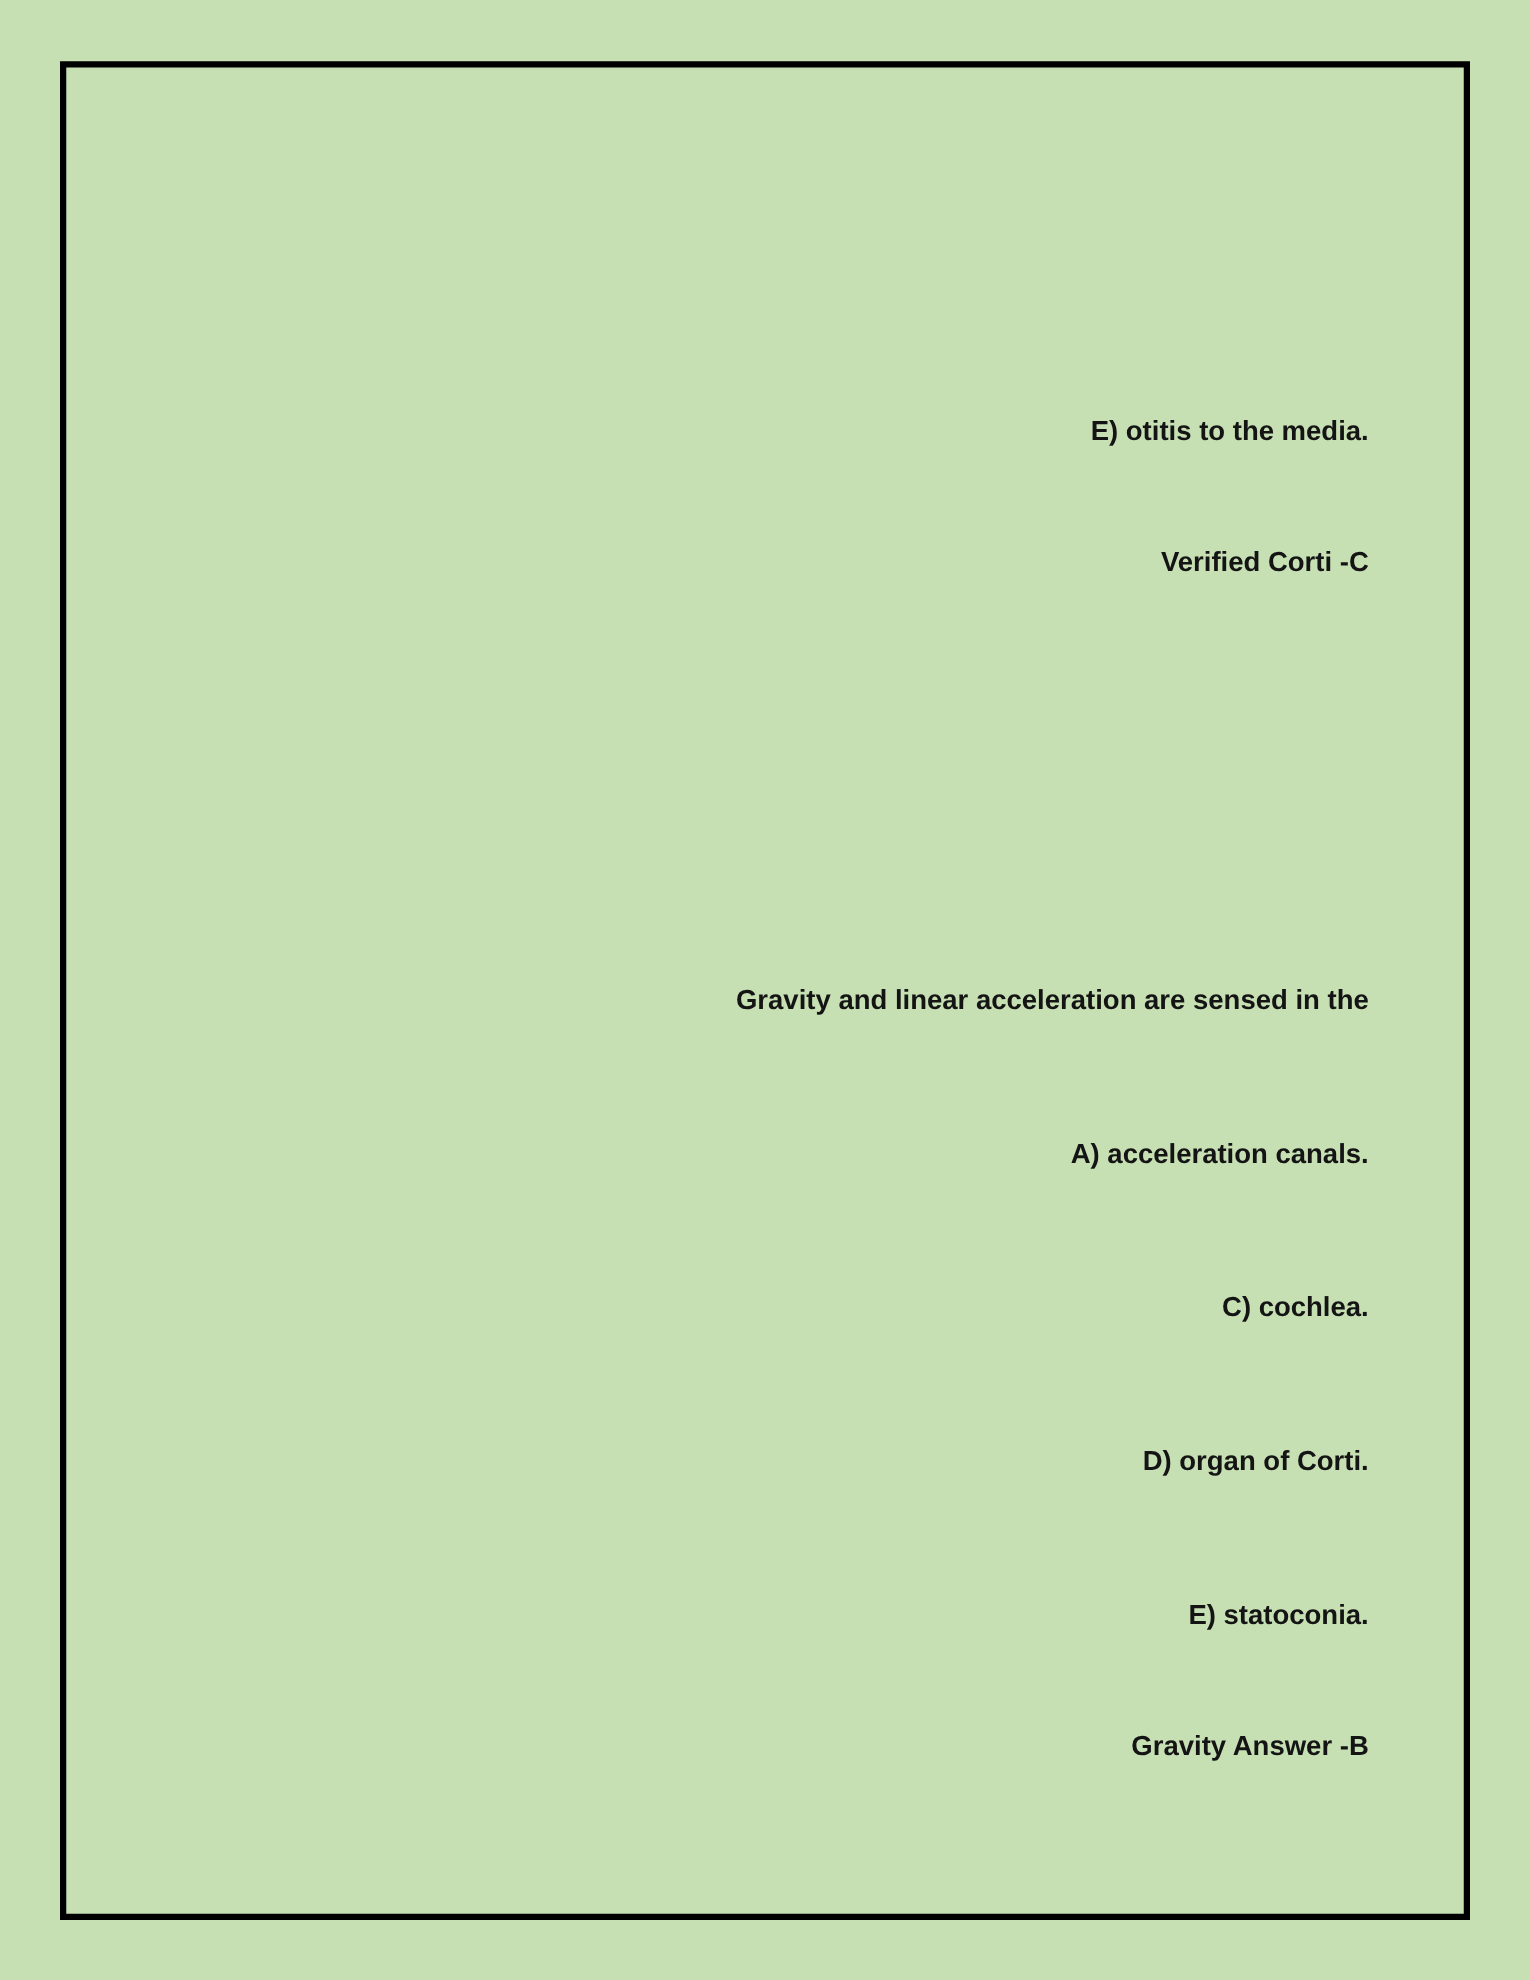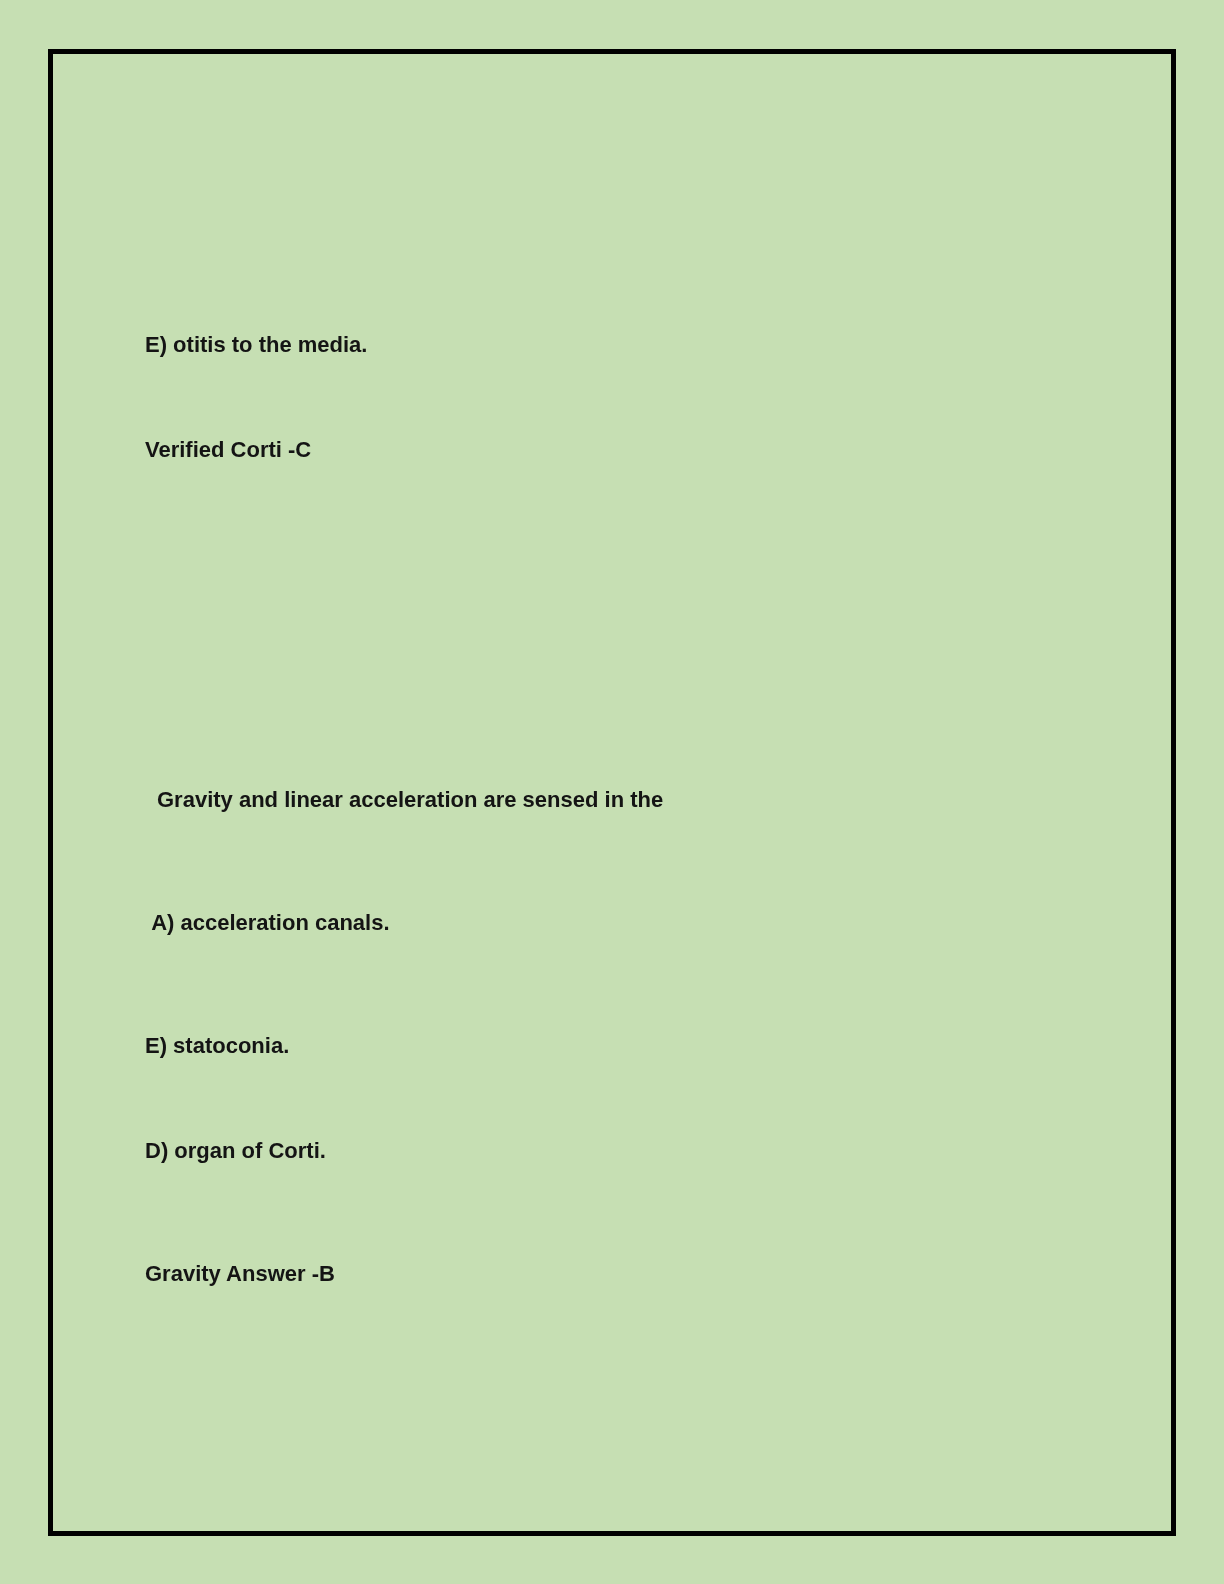--- a/index.html
+++ b/index.html
@@ -30,20 +30,21 @@
     top: 98px;
     width: 950px;
     color: #141414;
     font-size: 22px;
     font-weight: bold;
     line-height: 35px;
     white-space: pre-wrap;
   }
   .block {
     margin: 0 0 70px 0;
+    text-align: right;
   }
   .prompt {
     margin: 0 0 18px 12px;
   }
   .option {
     margin: 0 0 18px 0;
   }
   .option.no-gap {
     margin-bottom: 0;
   }
@@ -58,22 +59,23 @@
   <div class="content">
 
     <section class="block">
       <div class="option no-gap">E) otitis to the media.</div>
       <div class="verified">Verified Corti -C</div>
     </section>
 
     <section class="block">
       <div class="prompt">Gravity and linear acceleration are sensed in the</div>
       <div class="option"> A) acceleration canals.</div>
+      <div class="option">C) cochlea.</div>
+      <div class="option">D) organ of Corti.</div>
       <div class="option no-gap">E) statoconia.</div>
-      <div class="option">D) organ of Corti.</div>
       <div class="verified">Gravity Answer -B</div>
     </section>
 
     
 
     
 
   </div>
 </div>
 

